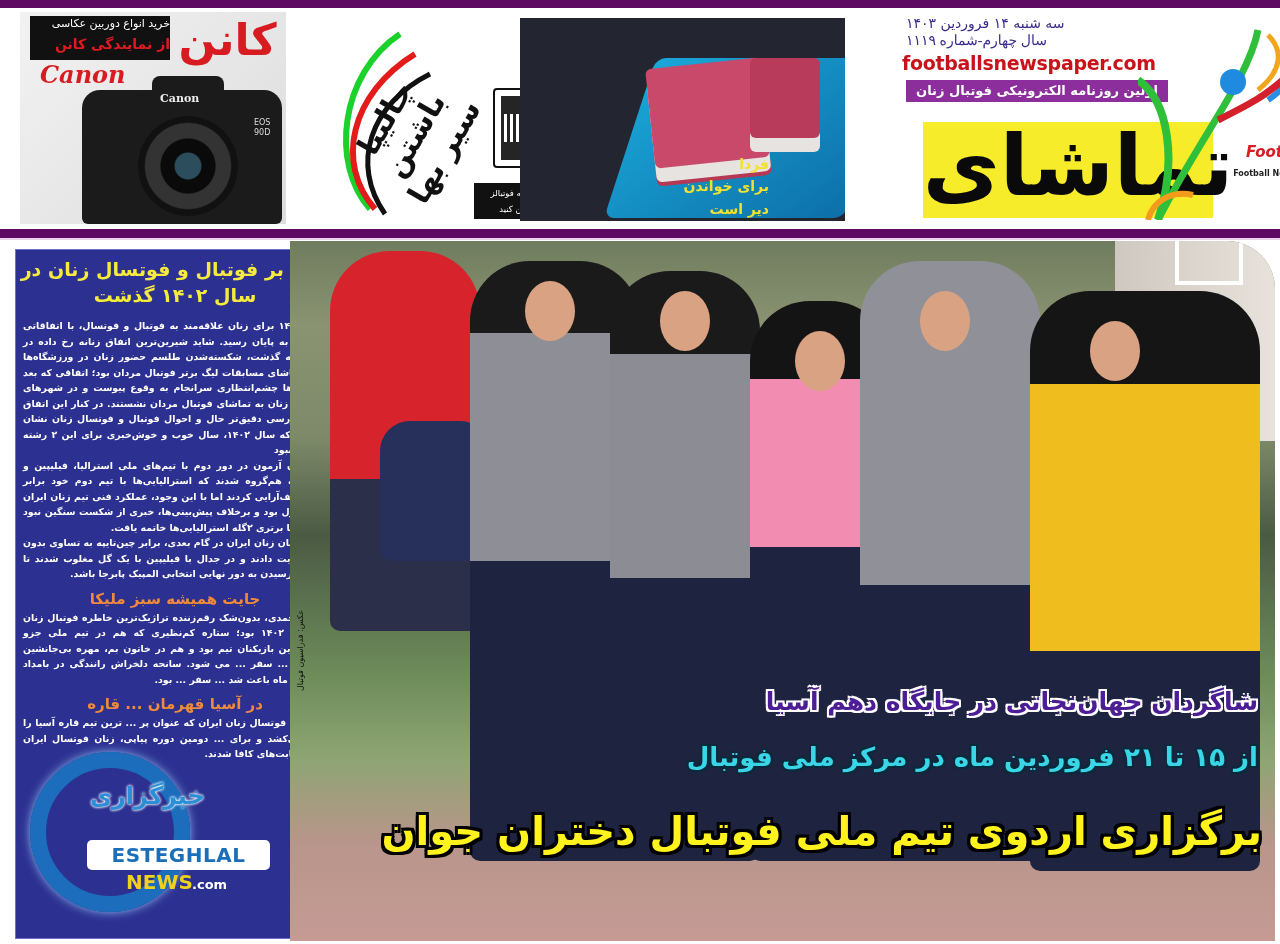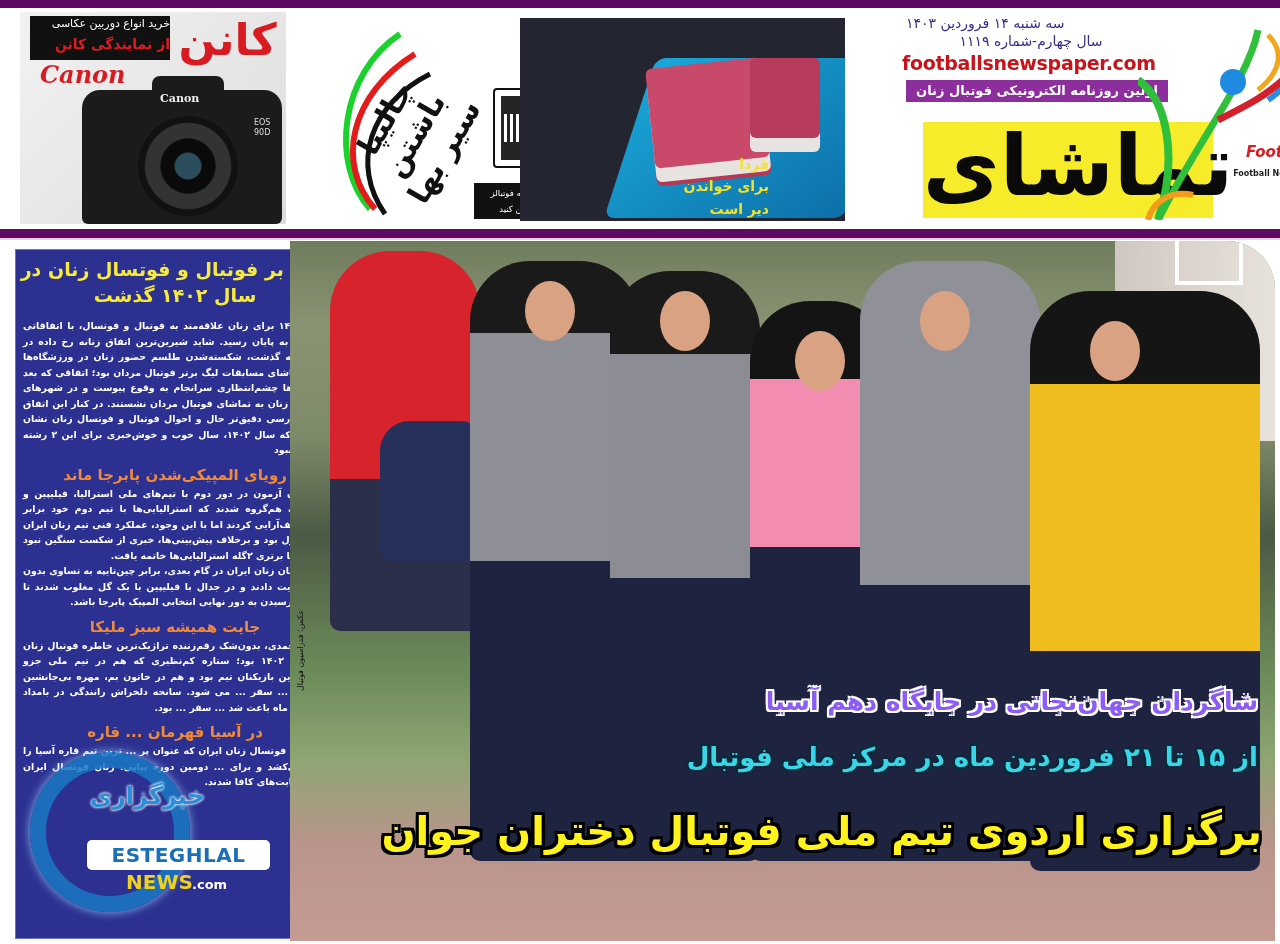--- a/index.html
+++ b/index.html
@@ -7,21 +7,21 @@
   body { position: relative; font-family: "DejaVu Sans", sans-serif; }
 
   
   .rule-top { position: absolute; left: 0; top: 0; width: 1280px; height: 8px; background: #5e0a62; }
   .rule-mid { position: absolute; left: 0; top: 229px; width: 1280px; height: 9px; background: #5e0a62; }
   .rule-mid::after { content: ""; position: absolute; left: 0; bottom: -2px; width: 100%; height: 2px; background: #e9d3ea; }
 
   
   .masthead { position: absolute; left: 898px; top: 10px; width: 425px; height: 218px; }
   .mh-date { position: absolute; left: 8px; top: 4px; width: 250px; font-size: 14px; color: #3b2a8a; direction: rtl; text-align: left; line-height: 18px; }
-  .mh-issue { position: absolute; left: 8px; top: 22px; width: 250px; font-size: 14px; color: #3b2a8a; direction: rtl; text-align: center; line-height: 18px; }
+  .mh-issue { position: absolute; left: 8px; top: 22px; width: 250px; font-size: 14px; color: #3b2a8a; direction: rtl; text-align: left; line-height: 18px; font-family: Liberation Serif, serif; }
   .mh-url { position: absolute; left: 4px; top: 42px; font-family: "DejaVu Sans", sans-serif; font-size: 19px; font-weight: bold; color: #c8131b; letter-spacing: -0.3px; }
   .mh-tagline { position: absolute; left: 8px; top: 70px; width: 262px; height: 22px; background: #8c2e9c; color: #fff; direction: rtl; font-size: 13px; font-weight: bold; text-align: center; line-height: 22px; }
   .mh-yellow { position: absolute; left: 25px; top: 112px; width: 290px; height: 96px; background: #f6ec2a; }
   .mh-logo-fa { position: absolute; left: 10px; top: 96px; width: 340px; height: 120px; font-size: 84px; font-weight: bold; color: #0a0a0a; direction: rtl; text-align: center; line-height: 120px; letter-spacing: -2px; }
   .mh-swoosh { position: absolute; left: 240px; top: 10px; width: 180px; height: 200px; }
   .mh-brand { position: absolute; left: 330px; top: 110px; width: 95px; text-align: right; }
   .mh-brand-name { font-size: 15px; font-weight: bold; font-style: italic; color: #d71d24; line-height: 16px; margin-top: 24px; }
   .mh-brand-sub1 { font-size: 8px; font-weight: bold; color: #222; line-height: 9px; }
   .mh-brand-sub2 { font-size: 8px; font-weight: bold; color: #222; line-height: 9px; }
 
@@ -88,21 +88,21 @@
   .f-navybag { left: 90px; top: 180px; width: 110px; height: 140px; background: #26305a; border-radius: 30px 30px 12px 12px; }
   .f-g1 { left: 180px; top: 20px; width: 170px; height: 600px; background: linear-gradient(#1a1a1a 0 12%, #8e8f96 12% 50%, #1e2340 50%); }
   .f-g2 { left: 320px; top: 30px; width: 150px; height: 590px; background: linear-gradient(#1a1a1a 0 14%, #8c8d94 14% 52%, #f08fb2 40% 52%, #1e2340 52%); }
   .f-g3 { left: 460px; top: 60px; width: 140px; height: 560px; background: linear-gradient(#141414 0 14%, #f28db1 14% 44%, #1e2340 44%); }
   .f-g4 { left: 570px; top: 20px; width: 180px; height: 600px; background: linear-gradient(#8f9098 0 54%, #1e2340 54%); }
   .f-yellow { left: 740px; top: 50px; width: 230px; height: 580px; background: linear-gradient(#151515 0 16%, #f0bd1f 16% 62%, #1e2340 62%); }
   .face { position: absolute; width: 50px; height: 60px; background: #d9a383; border-radius: 50%; }
 
   .photo-credit { position: absolute; left: 296px; top: 610px; width: 20px; height: 140px; font-size: 8px; color: #111; writing-mode: vertical-rl; transform: rotate(180deg); direction: rtl; }
 
-  .hl-sub1 { position: absolute; right: 22px; top: 687px; font-size: 25px; font-weight: bold; color: #8b5cf6; direction: rtl; text-shadow: 2px 2px 0 #fff, -2px -2px 0 #fff, 2px -2px 0 #fff, -2px 2px 0 #fff, 0 2px 0 #fff, 2px 0 0 #fff; }
+  .hl-sub1 { position: absolute; right: 22px; top: 687px; font-size: 25px; font-weight: bold; color: #4c1d95; direction: rtl; text-shadow: 2px 2px 0 #fff, -2px -2px 0 #fff, 2px -2px 0 #fff, -2px 2px 0 #fff, 0 2px 0 #fff, 2px 0 0 #fff; }
   .hl-sub2 { position: absolute; right: 22px; top: 742px; font-size: 26px; font-weight: bold; color: #3ad6e8; direction: rtl; text-shadow: 2px 2px 0 #082b3c, -2px -2px 0 #082b3c, 2px -2px 0 #082b3c, -2px 2px 0 #082b3c; }
   .hl-main { position: absolute; right: 18px; top: 808px; font-size: 40px; font-weight: bold; color: #fff21d; direction: rtl; text-shadow: 3px 3px 0 #000, -3px -3px 0 #000, 3px -3px 0 #000, -3px 3px 0 #000, 0 3px 0 #000, 3px 0 0 #000, 0 -3px 0 #000, -3px 0 0 #000; }
 </style>
 </head>
 <body>
 
 <div class="rule-top"></div>
 
 <div class="canon-ad">
   <div class="blackbar"></div>
@@ -168,21 +168,20 @@
     <div class="mh-brand-sub1">Women's</div>
     <div class="mh-brand-sub2">Football Newspaper</div>
   </div>
 </div>
 
 <div class="rule-mid"></div>
 
 <div class="sidebar">
   <div class="sb-h1">آنچه بر فوتبال و فوتسال زنان در سال ۱۴۰۲ گذشت</div>
   <div class="sb-p sb-p1">سال ۱۴۰۲ برای زنان علاقه‌مند به فوتبال و فوتسال، با اتفاقاتی پرشمار به پایان رسید. شاید شیرین‌ترین اتفاق زنانه رخ داده در سالی که گذشت، شکسته‌شدن طلسم حضور زنان در ورزشگاه‌ها برای تماشای مسابقات لیگ برتر فوتبال مردان بود؛ اتفاقی که بعد از سال‌ها چشم‌انتظاری سرانجام به وقوع پیوست و در شهرهای مختلف، زنان به تماشای فوتبال مردان نشستند. در کنار این اتفاق مهم، بررسی دقیق‌تر حال و احوال فوتبال و فوتسال زنان نشان می‌دهد که سال ۱۴۰۲، سال خوب و خوش‌خبری برای این ۲ رشته محبوب نبود</div>
-  <div class="sb-h2">رویای المپیکی‌شدن پابرجا ماند</div>
   <div class="sb-p">شاگردان آزمون در دور دوم با تیم‌های ملی استرالیا، فیلیپین و چین‌تایپه هم‌گروه شدند که استرالیایی‌ها با تیم دوم خود برابر ایران صف‌آرایی کردند اما با این وجود، عملکرد فنی تیم زنان ایران قابل‌قبول بود و برخلاف پیش‌بینی‌ها، خبری از شکست سنگین نبود و بازی با برتری ۲گله استرالیایی‌ها خاتمه یافت.</div>
   <div class="sb-p">ملی‌پوشان زنان ایران در گام بعدی، برابر چین‌تایپه به تساوی بدون گل رضایت دادند و در جدال با فیلیپین با یک گل مغلوب شدند تا حسرت رسیدن به دور نهایی انتخابی المپیک پابرجا باشد.</div>
   <div class="sb-h2">جایت همیشه سبز ملیکا</div>
   <div class="sb-p">ملیکا محمدی، بدون‌شک رقم‌زننده تراژیک‌ترین خاطره فوتبال زنان از سال ۱۴۰۲ بود؛ ستاره کم‌نظیری که هم در تیم ملی جزو کلیدی‌ترین بازیکنان تیم بود و هم در خاتون بم، مهره بی‌جانشین تیم بود ... سفر ... می شود. سانحه دلخراش رانندگی در بامداد سوم ... ماه باعث شد ... سفر ... بود.</div>
   <div class="sb-h2">در آسیا قهرمان ... قاره</div>
   <div class="sb-p">تیم ملی فوتسال زنان ایران که عنوان پر ... ترین تیم قاره آسیا را یدک می‌کشد و برای ... دومین دوره پیاپی، زنان فوتسال ایران فاتح رقابت‌های کافا شدند.</div>
 </div>
 
 <div class="watermark">
   <div class="wm-ring"></div>

